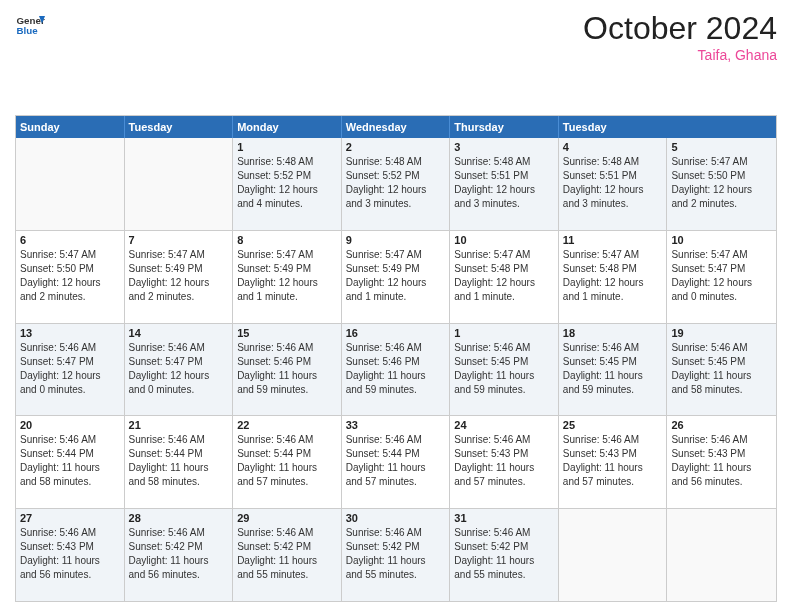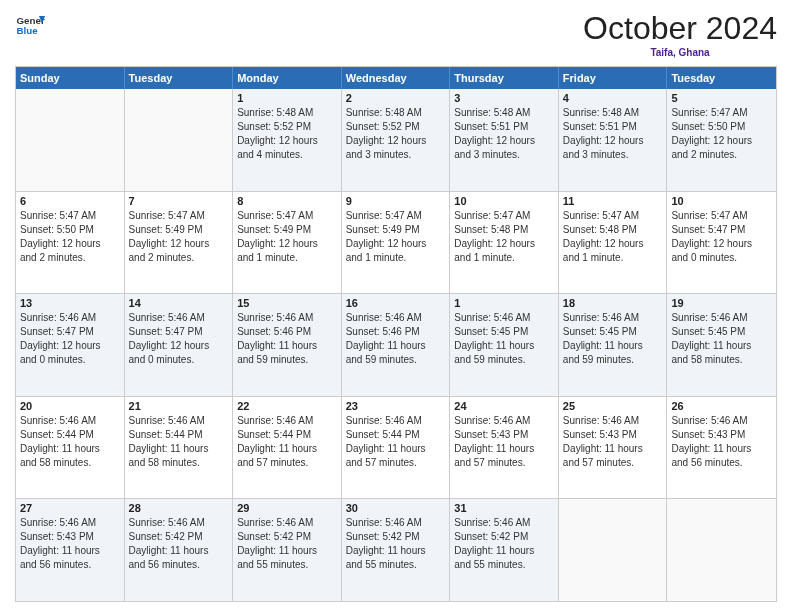--- a/index.html
+++ b/index.html
@@ -26,37 +26,37 @@
     .logo {
       display: flex;
       align-items: center;
       gap: 4px;
     }
     .logo-icon {
       width: 30px;
       height: 30px;
     }
     .title-block {
-      text-align: center;
+      text-align: right;
     }
     .month-title {
       font-size: 32px;
       font-weight: normal;
       color: #222;
     }
     .location {
-      font-size: 10px;
-      color: #4c1d95;
-      font-weight: bold;
+      font-size: 14px;
+      color: #ec4899;
     }
     .calendar {
       flex: 1;
       display: flex;
       flex-direction: column;
       border: 1px solid #ccc;
+      margin-top: 44px;
     }
     .cal-header {
       display: grid;
       grid-template-columns: repeat(7, 1fr);
       background: #2a6db5;
     }
     .cal-header-cell {
       color: #fff;
       font-size: 11px;
       font-weight: bold;
@@ -119,21 +119,20 @@
     </div>
   </div>
 
   <div class="calendar">
     <div class="cal-header">
     <div class="cal-header-cell">Sunday</div>
         <div class="cal-header-cell">Tuesday</div>
         <div class="cal-header-cell">Monday</div>
         <div class="cal-header-cell">Wednesday</div>
         <div class="cal-header-cell">Thursday</div>
-        <div class="cal-header-cell">Friday</div>
         <div class="cal-header-cell">Tuesday</div>
       </div>
     <div class="cal-body">
     <div class="cal-row">
           <div class="cal-cell empty"></div>
           <div class="cal-cell empty"></div>
           <div class="cal-cell alt-row">
             <div class="day-number">1</div>
             <div class="cell-detail" style="white-space: pre-line;">Sunrise: 5:48 AM
 Sunset: 5:52 PM
@@ -287,21 +286,21 @@
 and 58 minutes.</div>
           </div>
           <div class="cal-cell">
             <div class="day-number">22</div>
             <div class="cell-detail" style="white-space: pre-line;">Sunrise: 5:46 AM
 Sunset: 5:44 PM
 Daylight: 11 hours
 and 57 minutes.</div>
           </div>
           <div class="cal-cell">
-            <div class="day-number">23</div>
+            <div class="day-number">33</div>
             <div class="cell-detail" style="white-space: pre-line;">Sunrise: 5:46 AM
 Sunset: 5:44 PM
 Daylight: 11 hours
 and 57 minutes.</div>
           </div>
           <div class="cal-cell">
             <div class="day-number">24</div>
             <div class="cell-detail" style="white-space: pre-line;">Sunrise: 5:46 AM
 Sunset: 5:43 PM
 Daylight: 11 hours

